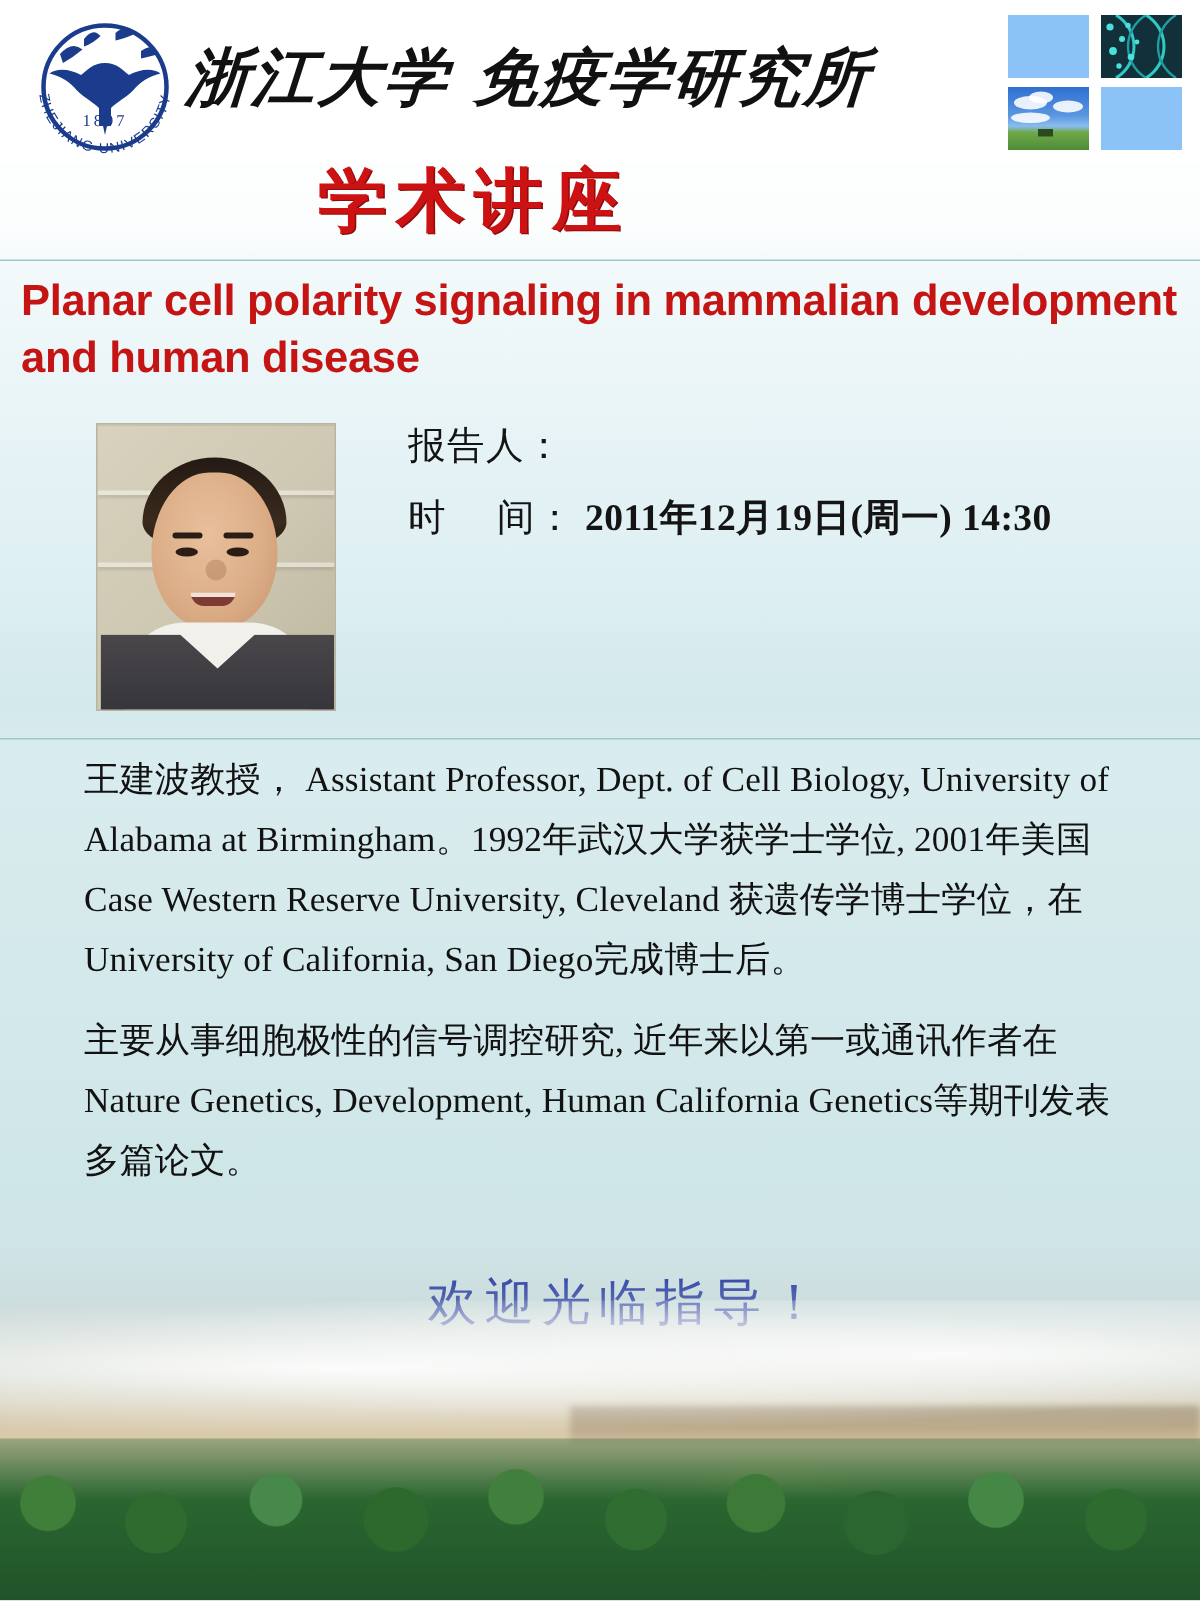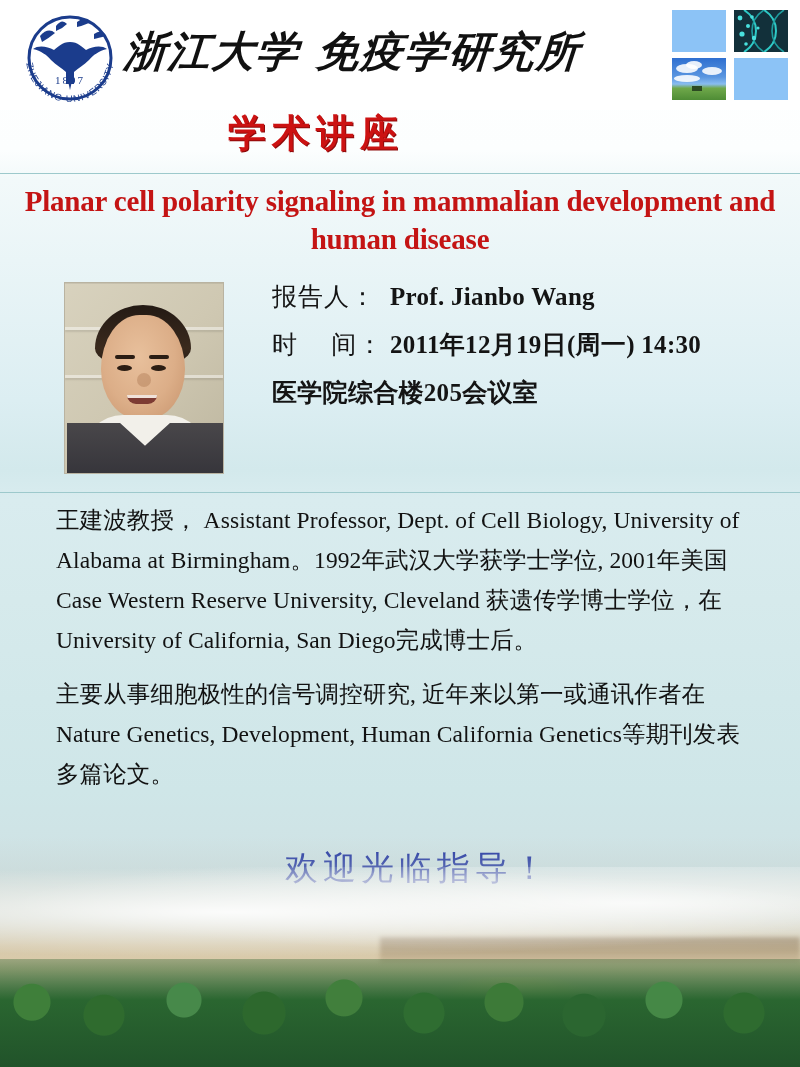--- a/index.html
+++ b/index.html
@@ -91,42 +91,41 @@
   }
 
   
   .cn-title {
     position: absolute;
     left: 0; top: 104px;
     width: 632px;
     text-align: center;
     font-family: "DejaVu Sans", "Liberation Sans", sans-serif;
     font-weight: bold;
-    font-size: 38px;
+    font-size: 46px;
     letter-spacing: 6px;
     line-height: 58px;
     color: #cc1212;
     text-shadow: 1px 1px 0 #8d0b0b;
   }
   .divider {
     position: absolute;
     left: 0;
     width: 800px;
     height: 1px;
     background: #9dc9cc;
   }
   #divider-top { top: 173px; }
   #divider-mid { top: 492px; }
 
   .en-title {
     position: absolute;
     left: 14px; top: 182px;
     width: 772px;
-    text-align: center;
-    font-family: Liberation Serif, serif;
+    font-family: Liberation Sans, sans-serif;
     font-weight: bold;
     font-size: 29px;
     line-height: 38px;
     letter-spacing: -0.2px;
     color: #c41414;
   }
 
   
   .photo {
     position: absolute;
@@ -405,28 +404,26 @@
     <div class="eye" style="left:86px; top:82px;"></div>
     <div class="nose"></div>
     <div class="mouth"></div>
     <div class="collar"></div>
     <div class="vest"></div>
   </div>
 
   <div class="details">
     <div class="detail-row">
       <span class="detail-label">报告人：</span>
-      <span class="detail-value">Prof. Jianbo Wang</span>
     </div>
     <div class="detail-row">
       <span class="detail-label">时　 间：</span>
       <span class="detail-value">2011年12月19日(周一) 14:30</span>
     </div>
     <div class="detail-row">
-      <span class="detail-value">医学院综合楼205会议室</span>
     </div>
     <div class="detail-row">
     </div>
   </div>
 
   <div class="divider" id="divider-mid"></div>
 
   <div class="bio">
     <p>王建波教授， Assistant Professor, Dept. of Cell Biology, University of Alabama at Birmingham。1992年武汉大学获学士学位, 2001年美国Case Western Reserve University, Cleveland 获遗传学博士学位，在University of California, San Diego完成博士后。</p>
     <p>主要从事细胞极性的信号调控研究, 近年来以第一或通讯作者在Nature Genetics, Development, Human California Genetics等期刊发表多篇论文。</p>

